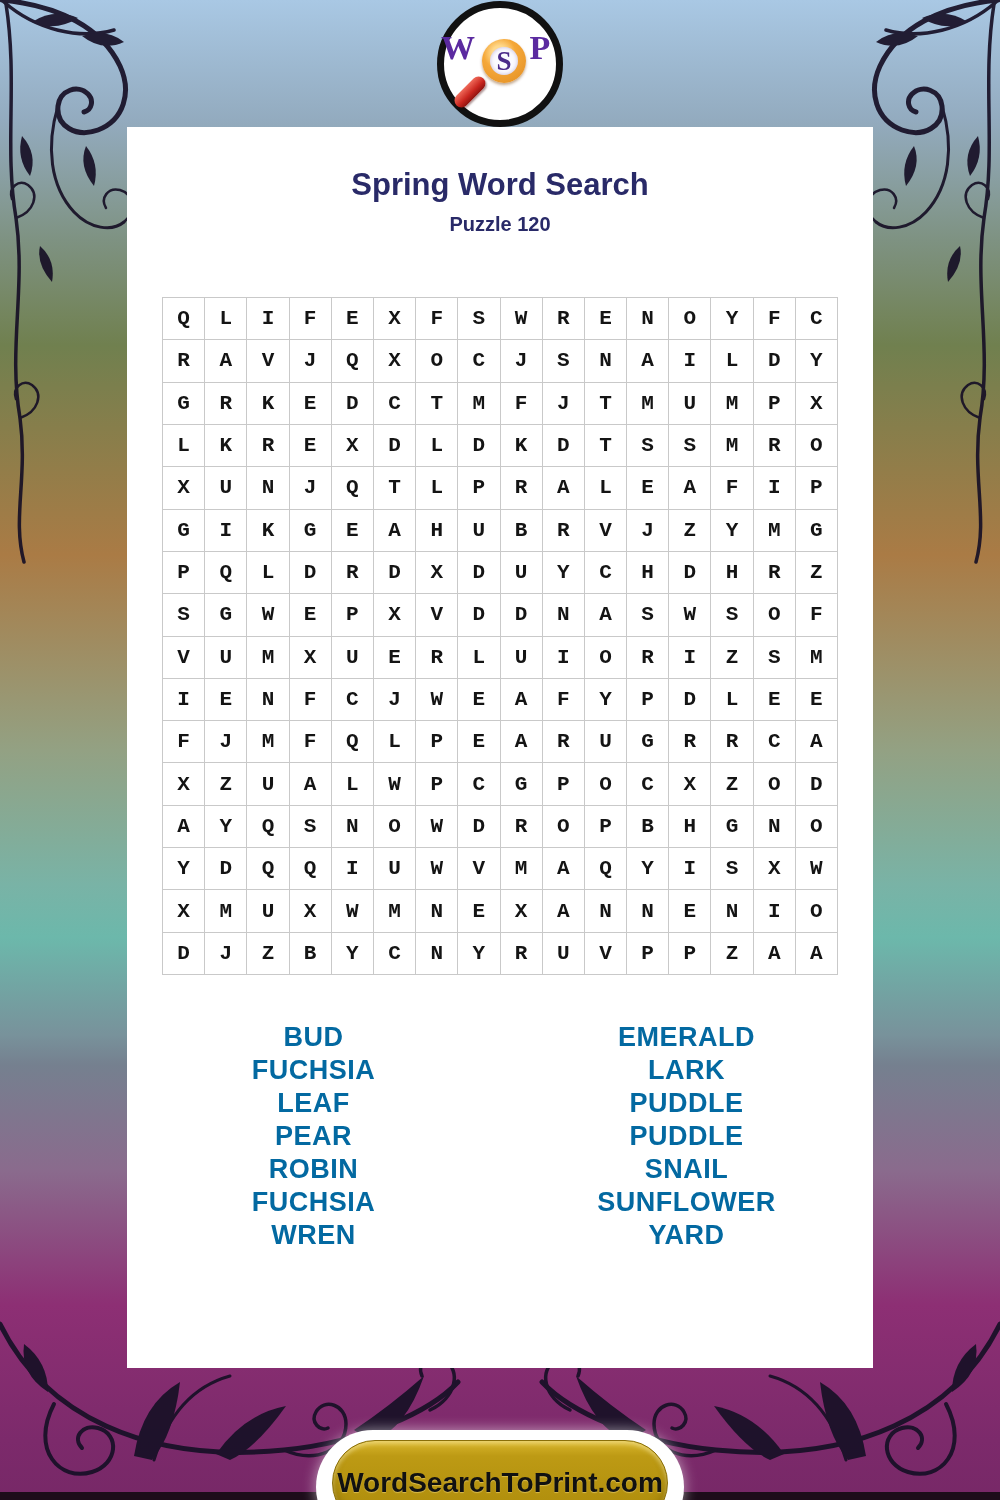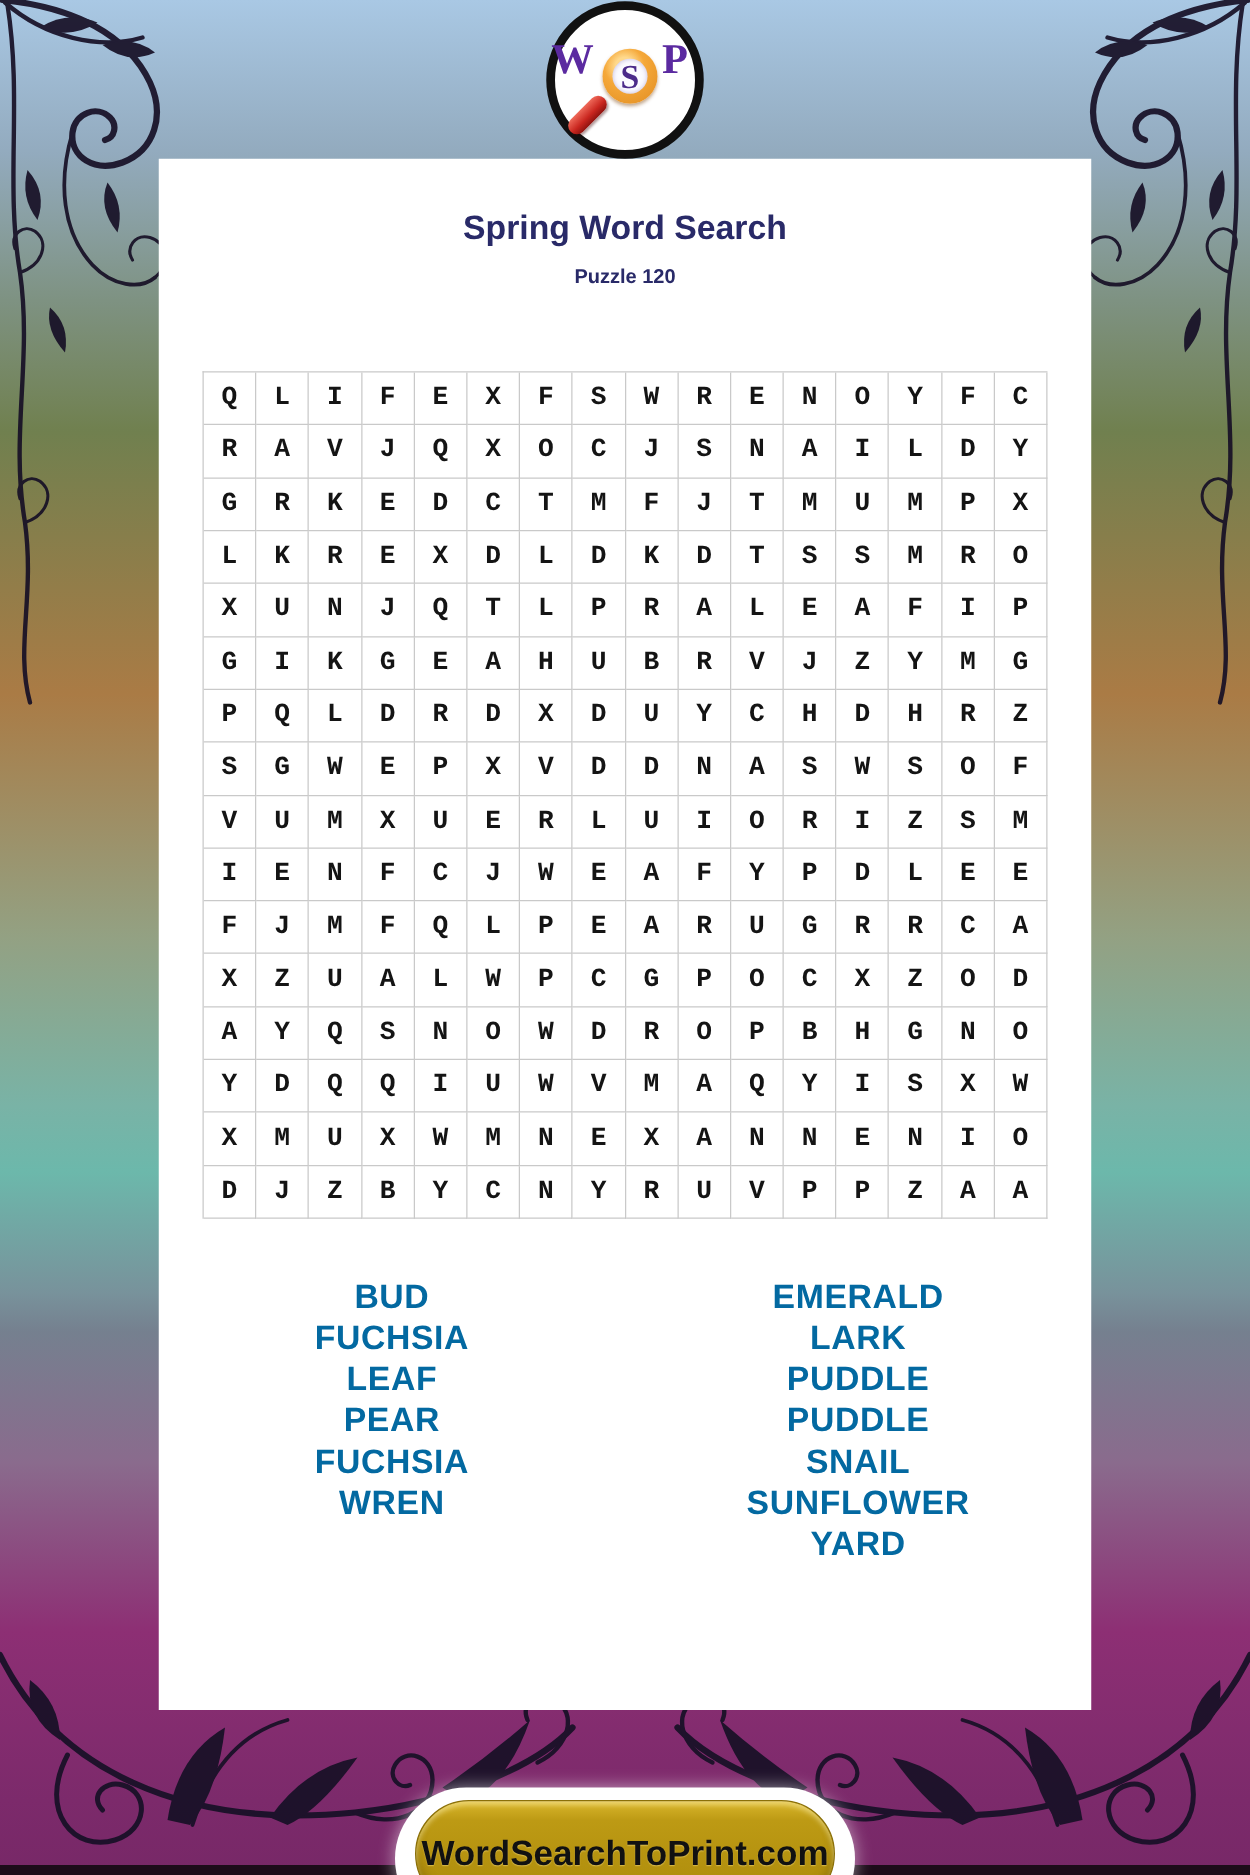--- a/index.html
+++ b/index.html
@@ -52,23 +52,23 @@
   }
   .lens-inner .logo-letter{position:static;font-size:27px;color:#4b2b8a;}
   .lens-handle{
     position:absolute;left:14px;top:84px;width:38px;height:14px;border-radius:7px;
     background:linear-gradient(180deg,#ef6a5a,#c9261f 60%,#8f130f);
     transform:rotate(-45deg);z-index:1;box-shadow:0 2px 2px rgba(60,0,0,.4);
   }
   
   .card{position:absolute;left:127px;top:127px;width:746px;height:1241px;background:#ffffff;z-index:3;}
   .title{position:absolute;top:40px;left:0;width:100%;text-align:center;
-    font-size:27px;font-weight:bold;color:#292a68;margin:0;}
+    font-size:31px;font-weight:bold;color:#292a68;margin:0;}
   .subtitle{position:absolute;top:86px;left:0;width:100%;text-align:center;
-    font-size:16px;font-weight:bold;color:#292a68;margin:0;}
+    font-size:20px;font-weight:bold;color:#292a68;margin:0;}
   .wsgrid{
     position:absolute;left:35px;top:170px;width:676px;height:678px;
     display:grid;grid-template-columns:repeat(16,1fr);grid-template-rows:repeat(16,1fr);
     border-top:1px solid #c9c9c9;border-left:1px solid #c9c9c9;box-sizing:border-box;
     background:#ffffff;
   }
   .cell{
     border-right:1px solid #c9c9c9;border-bottom:1px solid #c9c9c9;
     display:flex;align-items:center;justify-content:center;
     font-family:"Liberation Mono", monospace;font-weight:bold;font-size:21px;color:#141414;
@@ -422,20 +422,21 @@
         <div class="cell">A</div>
         <div class="cell">A</div>
       </div>
 
     <div class="words">
       <div class="words-col">
           <div class="word-item">BUD</div>
           <div class="word-item">FUCHSIA</div>
           <div class="word-item">LEAF</div>
           <div class="word-item">PEAR</div>
+          <div class="word-item">ROBIN</div>
           <div class="word-item">FUCHSIA</div>
           <div class="word-item">WREN</div>
         </div>
       <div class="words-col">
           <div class="word-item">EMERALD</div>
           <div class="word-item">LARK</div>
           <div class="word-item">PUDDLE</div>
           <div class="word-item">PUDDLE</div>
           <div class="word-item">SNAIL</div>
           <div class="word-item">SUNFLOWER</div>

